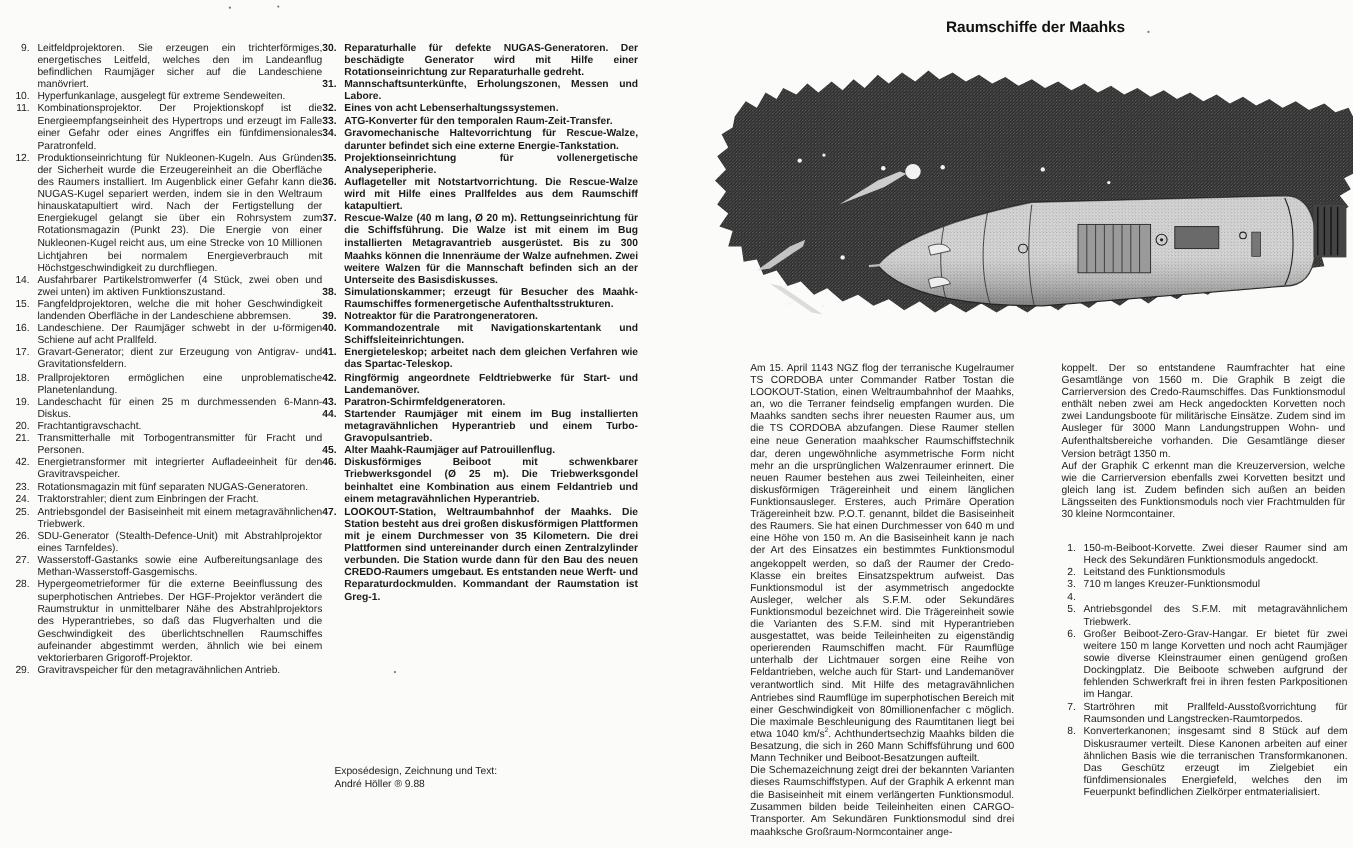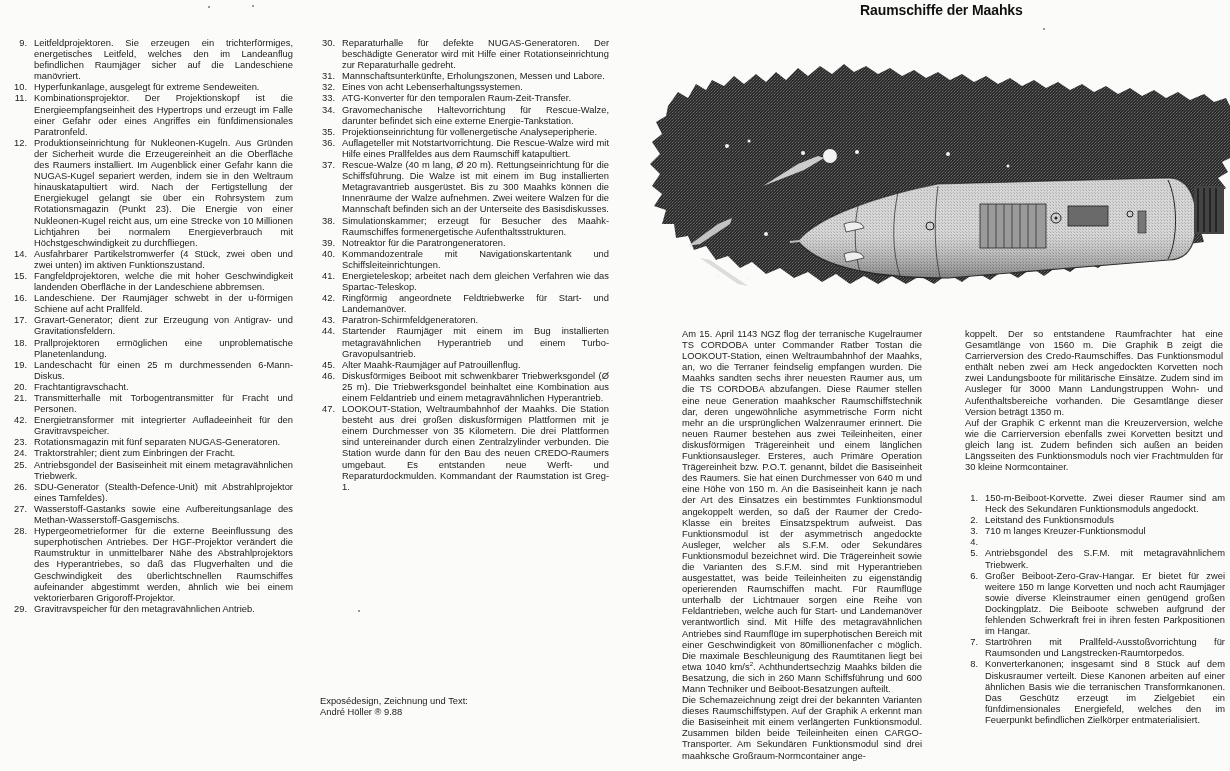--- a/index.html
+++ b/index.html
@@ -10,29 +10,29 @@
 
     
     .legend-list { position: absolute; list-style: none; font-size: 9.35px; line-height: 11.1px; text-align: justify; hyphens: manual; }
     .legend-item { display: flex; align-items: flex-start; }
     .legend-num { flex: 0 0 auto; text-align: right; padding-right: 7px; }
     .legend-text { flex: 1 1 auto; text-align: justify; }
 
     #list-left { left: 6px; top: 38px; width: 287px; }
     #list-left .legend-num { width: 28px; }
 
-    #list-mid { left: 312px; top: 38px; width: 297px; }
+    #list-mid { left: 283px; top: 38px; width: 297px; font-weight: bold; }
     #list-mid .legend-num { width: 30px; }
 
     #list-right { left: 958px; top: 493px; width: 267px; }
     #list-right .legend-num { width: 27px; }
 
-    .credits { position: absolute; left: 320px; top: 696px; font-size: 9.35px; line-height: 11px; }
-
-    .page-title { position: absolute; left: 860px; top: 2px; font-size: 14px; font-weight: bold; letter-spacing: -0.1px; color: #111; }
+    .credits { position: absolute; left: 304px; top: 696px; font-size: 9.35px; line-height: 11px; }
+
+    .page-title { position: absolute; left: 860px; top: 16px; font-size: 14px; font-weight: bold; letter-spacing: -0.1px; color: #111; }
 
     .illustration { position: absolute; left: 648px; top: 46px; width: 582px; height: 240px; }
 
     .body-col { position: absolute; font-size: 9.35px; line-height: 11.1px; text-align: justify; }
     .body-col p { text-indent: 0; }
     #body-col-1 { left: 682px; top: 329px; width: 240px; }
     #body-col-2 { left: 965px; top: 329px; width: 258px; }
     sup { font-size: 6px; line-height: 0; vertical-align: super; }
 
     .speck { position: absolute; width: 2px; height: 2px; background: #777; border-radius: 1px; }

